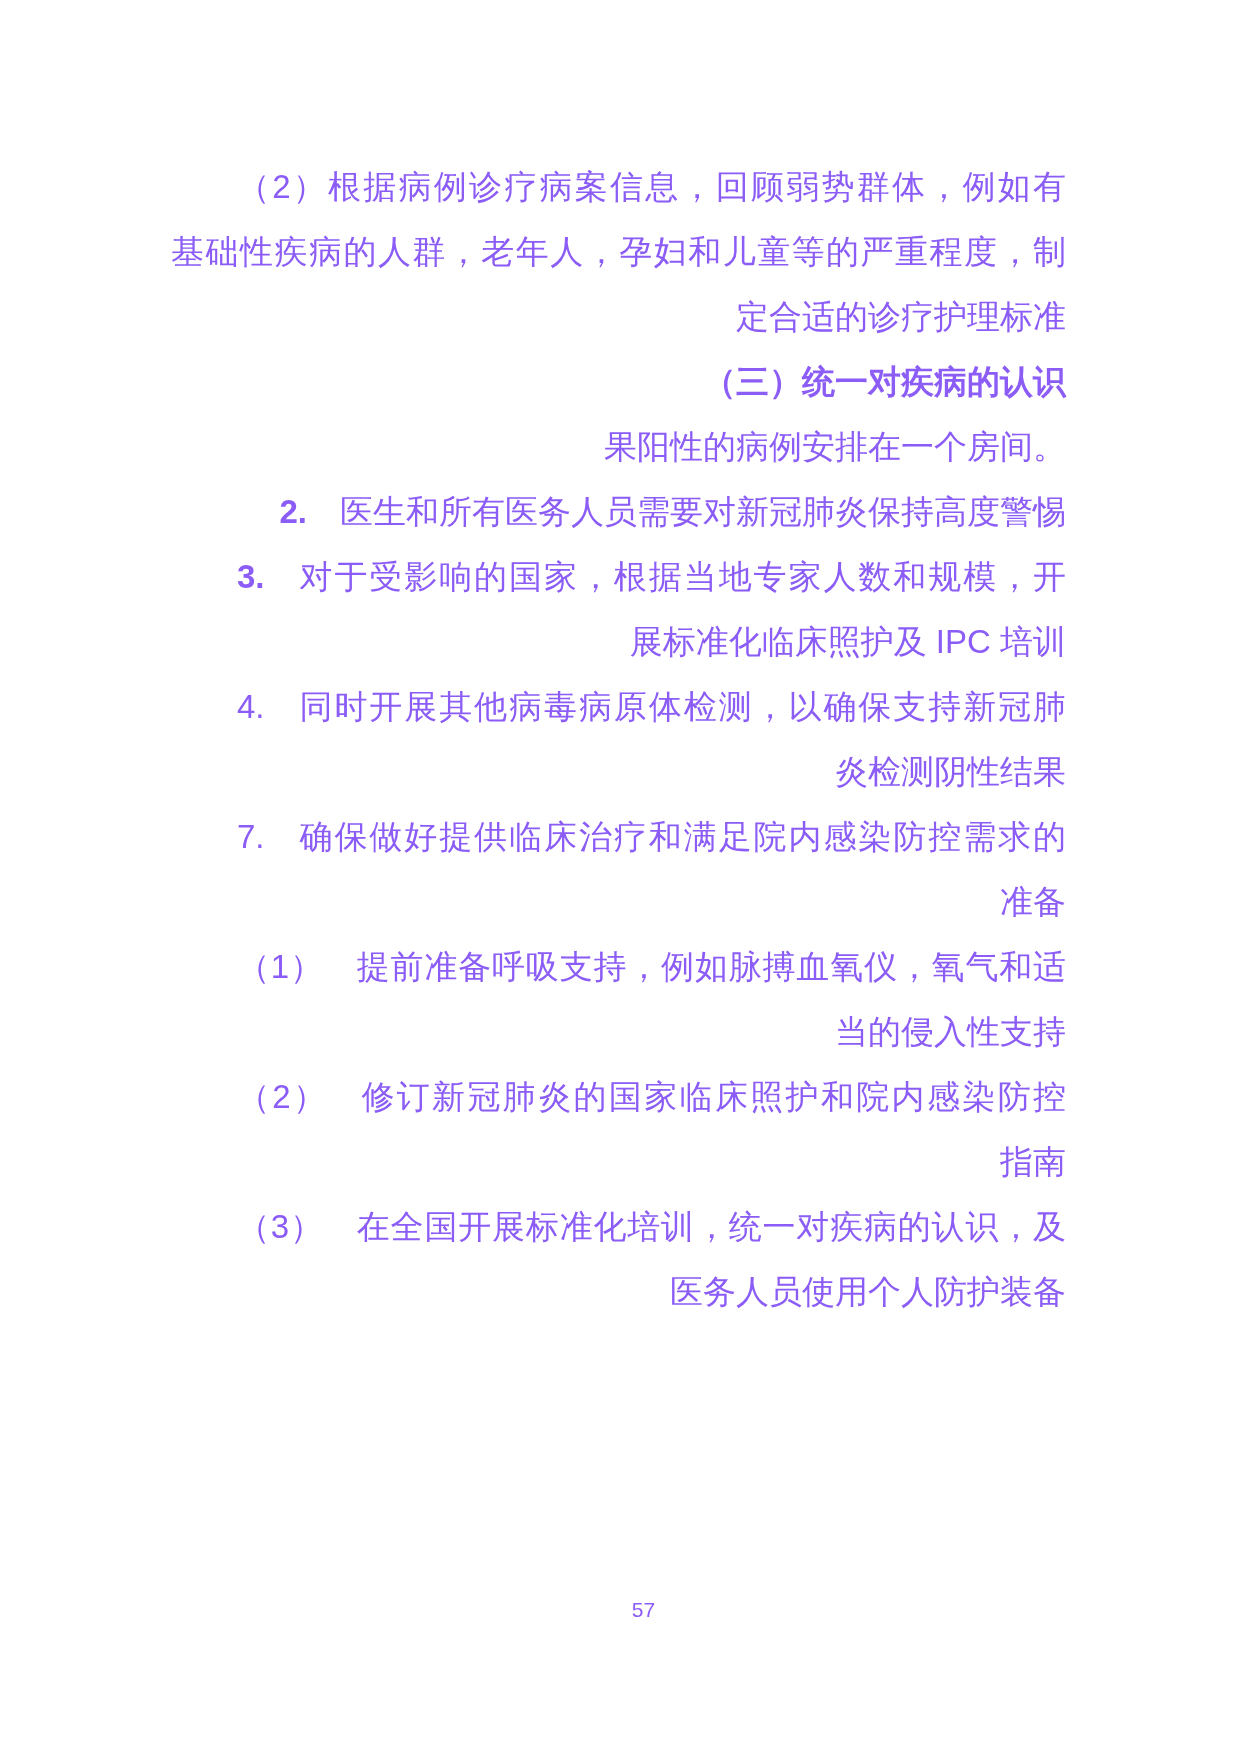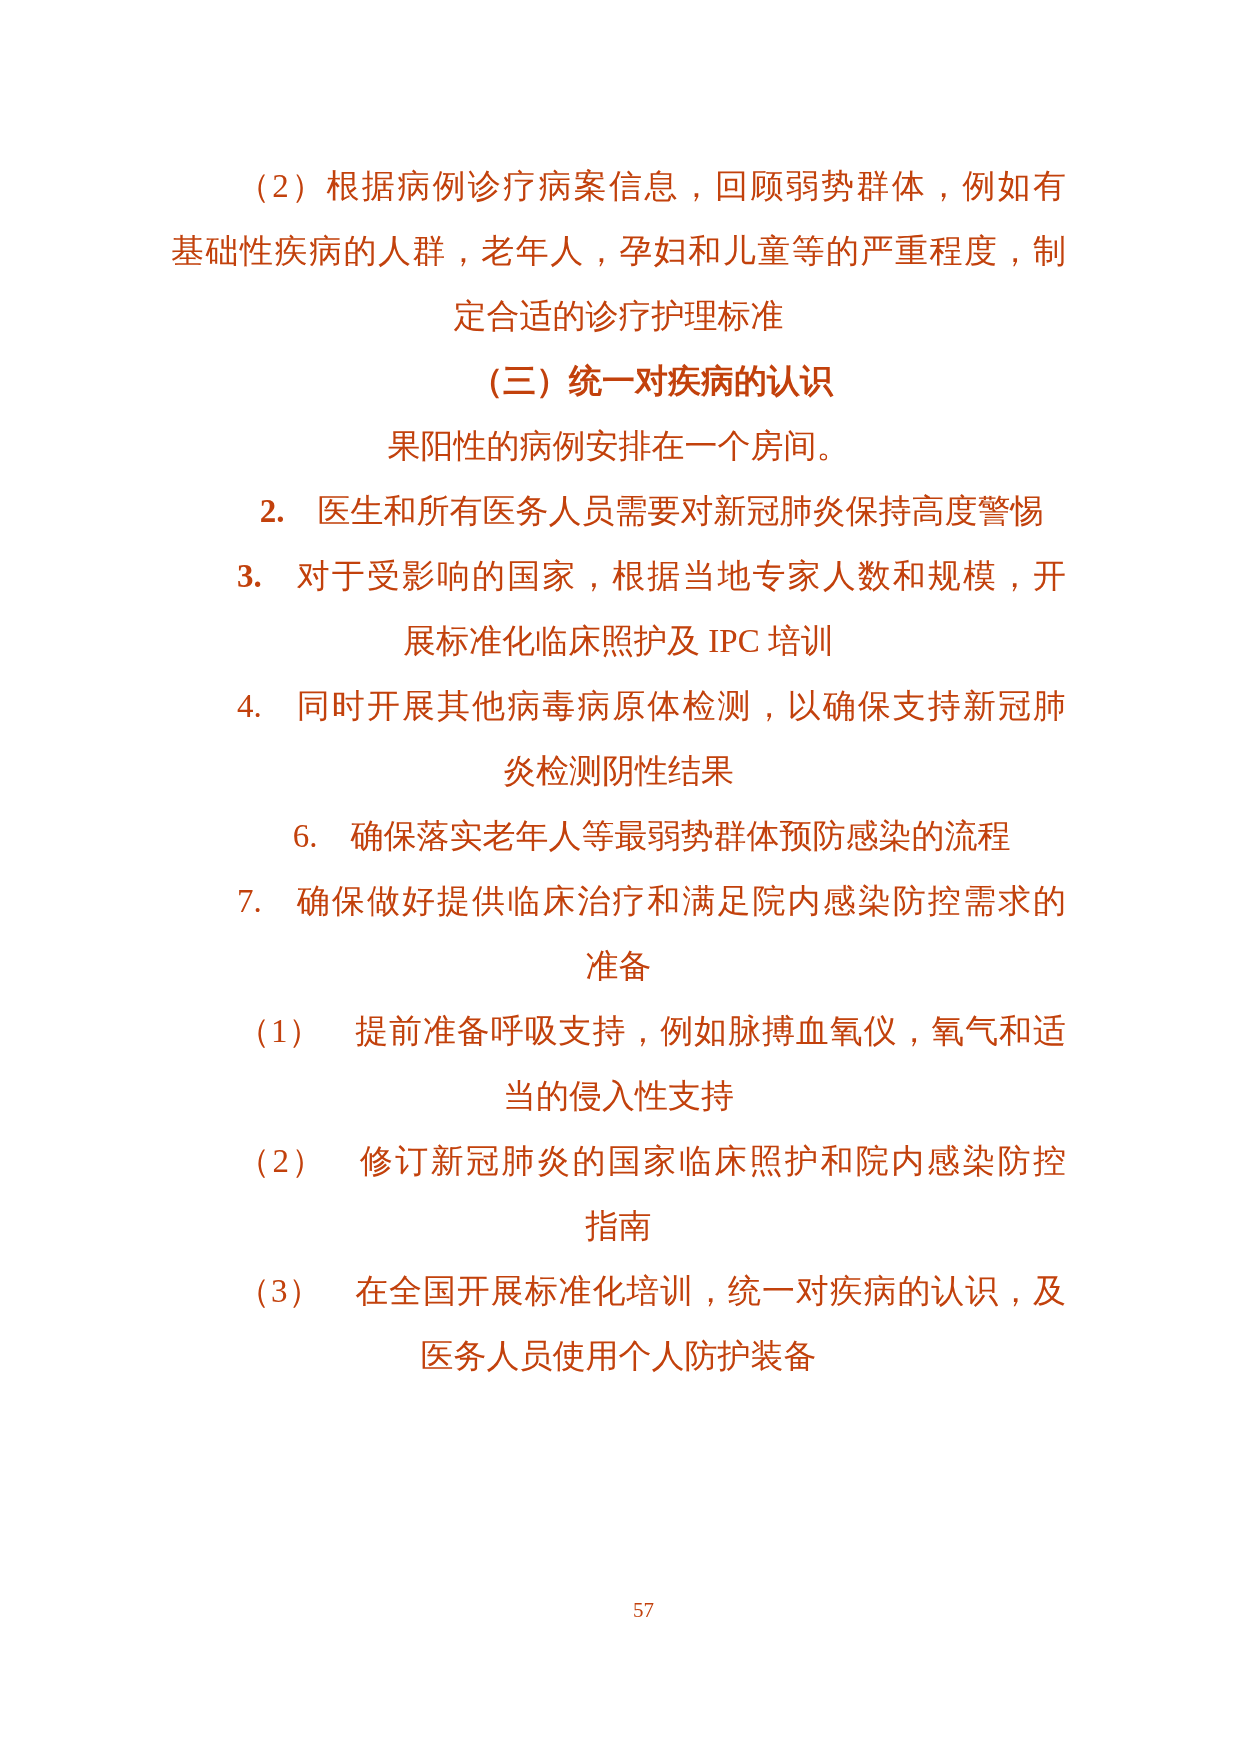--- a/index.html
+++ b/index.html
@@ -5,36 +5,36 @@
   html, body {
     margin: 0;
     padding: 0;
     background: #ffffff;
   }
   .page {
     position: relative;
     width: 1241px;
     height: 1754px;
     background: #ffffff;
-    font-family: Liberation Serif, serif;
-    color: #c2410c;
+    font-family: Liberation Sans, sans-serif;
+    color: #8b5cf6;
     overflow: hidden;
   }
   .content {
     position: absolute;
     left: 171px;
     top: 154px;
     width: 895px;
   }
   .line {
     height: 65px;
     line-height: 65px;
     font-size: 33px;
     white-space: normal;
-    text-align: center;
+    text-align: right;
   }
   .line.indent {
     text-indent: 66px;
   }
   .line.justify {
     text-align: justify;
     text-align-last: justify;
   }
   .bold {
     font-weight: 700;
@@ -61,21 +61,20 @@
       <div class="line indent justify"><span>（2）根据病例诊疗病案信息，回顾弱势群体，例如有</span></div>
       <div class="line justify"><span>基础性疾病的人群，老年人，孕妇和儿童等的严重程度，制</span></div>
       <div class="line"><span>定合适的诊疗护理标准</span></div>
       <div class="line indent"><span class="bold">（三）统一对疾病的认识</span></div>
       <div class="line"><span>果阳性的病例安排在一个房间。</span></div>
       <div class="line indent"><span class="bold gap-after">2.</span><span>医生和所有医务人员需要对新冠肺炎保持高度警惕</span></div>
       <div class="line indent justify"><span class="bold gap-after">3.</span><span>对于受影响的国家，根据当地专家人数和规模，开</span></div>
       <div class="line"><span>展标准化临床照护及 IPC 培训</span></div>
       <div class="line indent justify"><span class="gap-after">4.</span><span>同时开展其他病毒病原体检测，以确保支持新冠肺</span></div>
       <div class="line"><span>炎检测阴性结果</span></div>
-      <div class="line indent"><span class="gap-after">6.</span><span>确保落实老年人等最弱势群体预防感染的流程</span></div>
       <div class="line indent justify"><span class="gap-after">7.</span><span>确保做好提供临床治疗和满足院内感染防控需求的</span></div>
       <div class="line"><span>准备</span></div>
       <div class="line indent justify"><span class="gap-after">（1）</span><span>提前准备呼吸支持，例如脉搏血氧仪，氧气和适</span></div>
       <div class="line"><span>当的侵入性支持</span></div>
       <div class="line indent justify"><span class="gap-after">（2）</span><span>修订新冠肺炎的国家临床照护和院内感染防控</span></div>
       <div class="line"><span>指南</span></div>
       <div class="line indent justify"><span class="gap-after">（3）</span><span>在全国开展标准化培训，统一对疾病的认识，及</span></div>
       <div class="line"><span>医务人员使用个人防护装备</span></div>
     </div>
   <div class="page-number">57</div>

